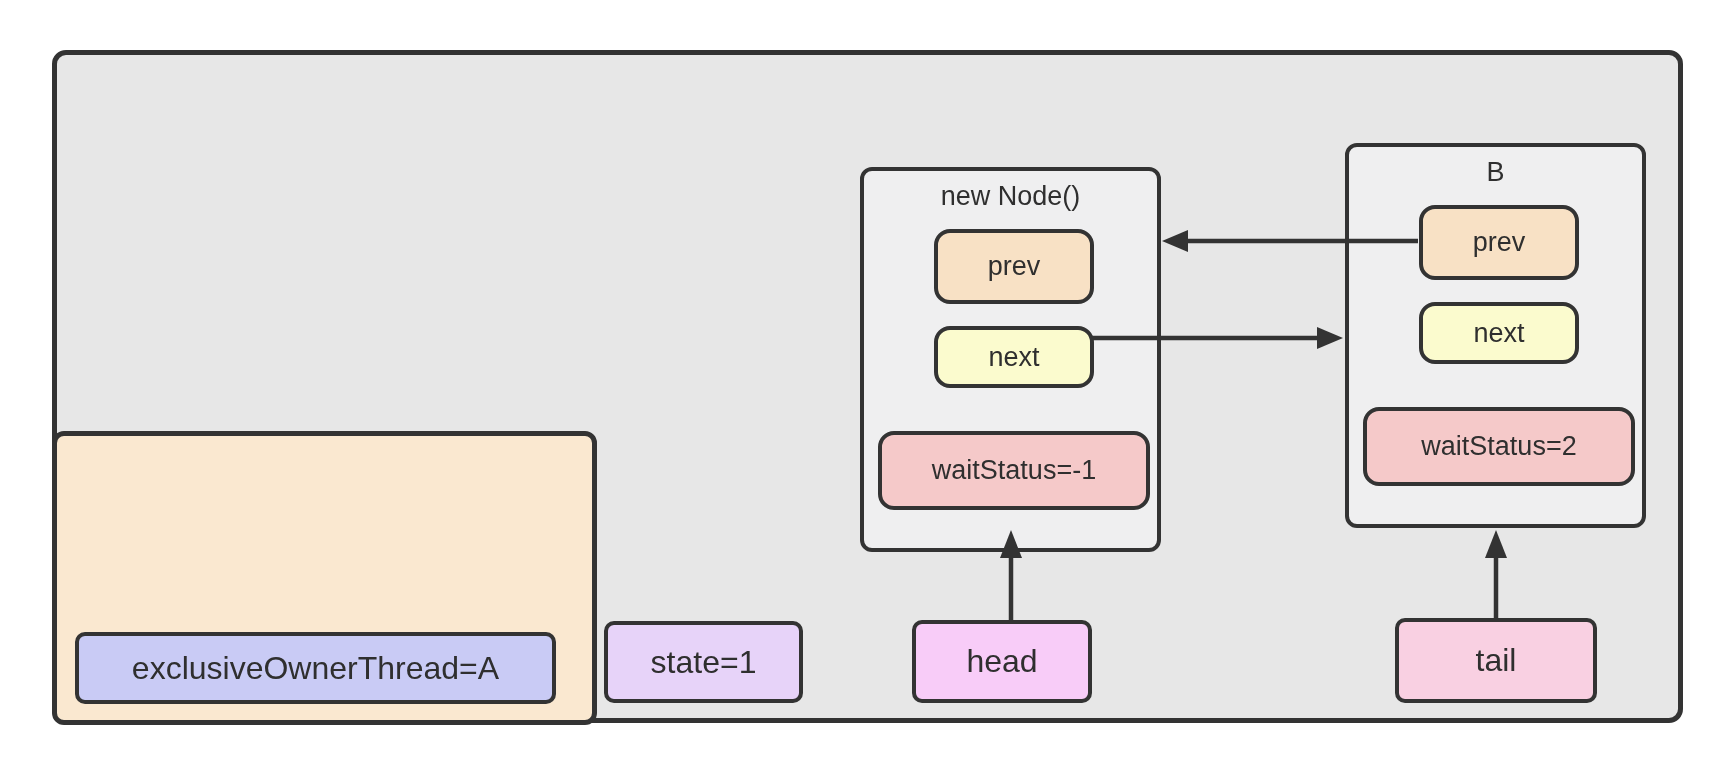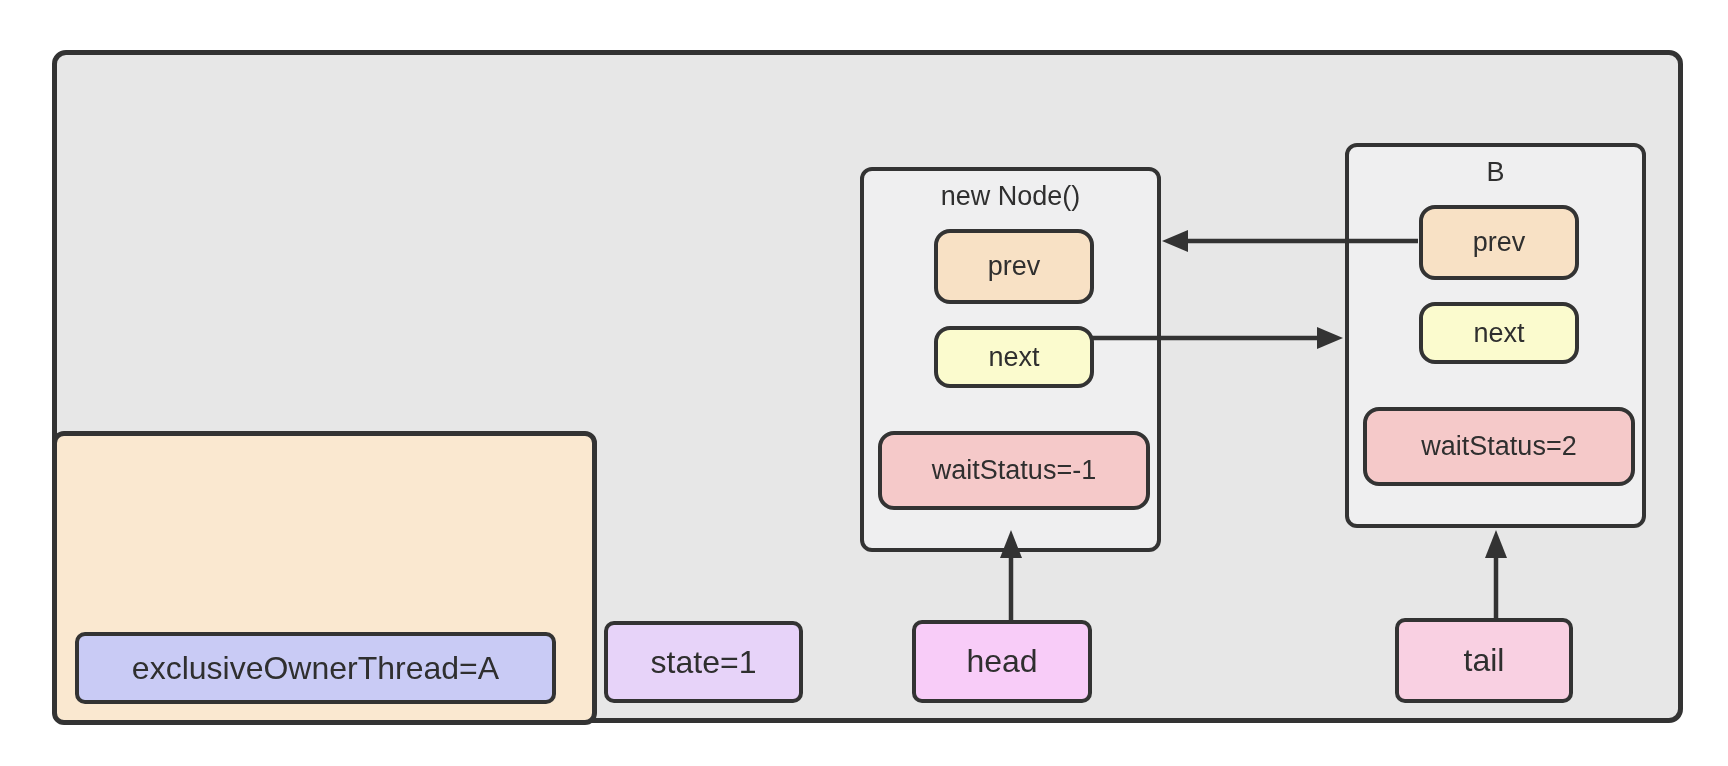--- a/index.html
+++ b/index.html
@@ -45,21 +45,21 @@
   .f-next{left:70px;top:155px;width:160px;height:62px;background:var(--yellow);}
   .f-wait{left:14px;top:260px;width:272px;height:79px;background:var(--red-pink);}
   
   .pill{
     position:absolute;display:flex;align-items:center;justify-content:center;
     border:4px solid var(--stroke);border-radius:10px;font-size:32px;text-align:right;
   }
   .pill-owner{left:75px;top:632px;width:481px;height:72px;background:var(--periwinkle);}
   .pill-state{left:604px;top:621px;width:199px;height:82px;background:var(--lavender);}
   .pill-head{left:912px;top:620px;width:180px;height:83px;background:var(--magenta);}
-  .pill-tail{left:1395px;top:618px;width:178px;height:85px;background:var(--pink);}
+  .pill-tail{left:1395px;top:618px;width:202px;height:85px;background:var(--pink);}
   
   svg.arrows{position:absolute;left:0;top:0;width:1728px;height:766px;pointer-events:none;}
   svg.arrows line{stroke:var(--stroke);stroke-width:4.5px;}
   svg.arrows polygon{fill:var(--stroke);}
 </style>
 </head>
 <body>
 
 <div class="stage">
 

